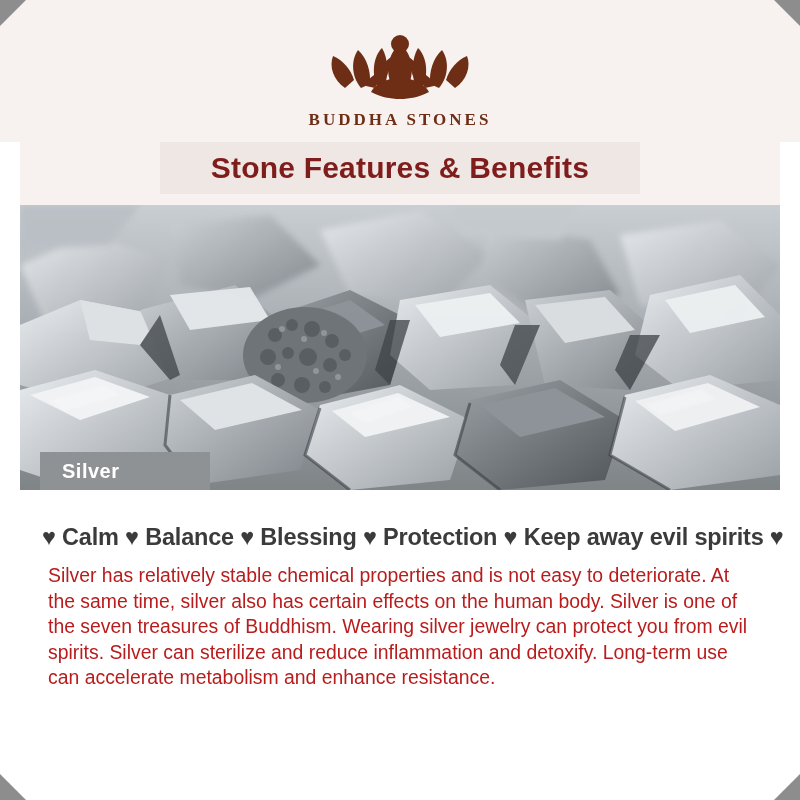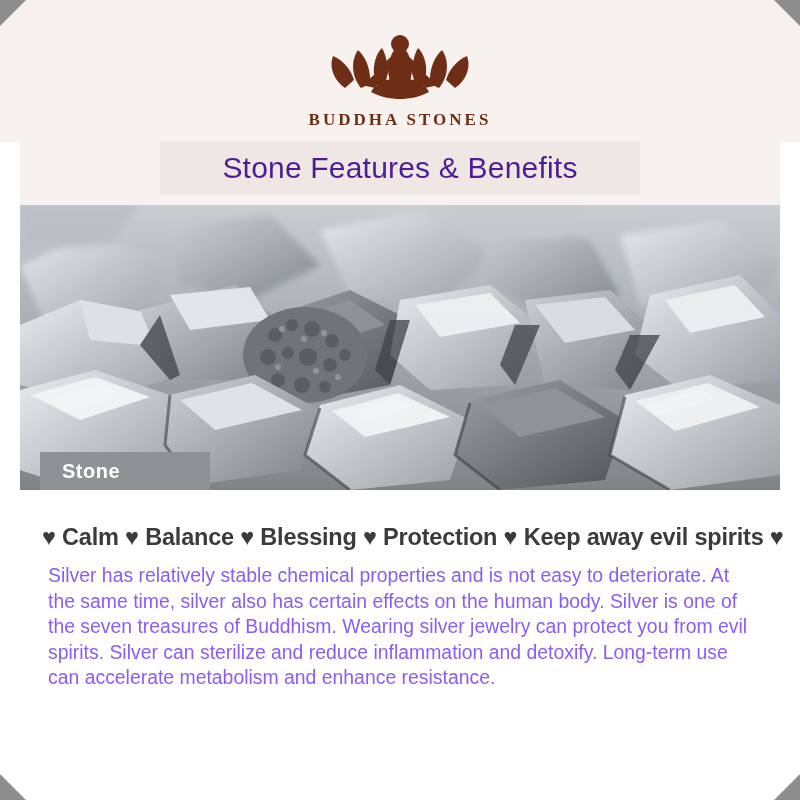--- a/index.html
+++ b/index.html
@@ -87,22 +87,22 @@
     right: 160px;
     top: 0;
     height: 52px;
     background: #efe7e3;
     display: flex;
     align-items: center;
     justify-content: center;
   }
   .title-ribbon .title-text {
     font-size: 30px;
-    font-weight: normal;
-    color: #4c1d95;
+    font-weight: bold;
+    color: #7f1d1d;
     letter-spacing: 0.2px;
   }
 
   
   .hero {
     position: absolute;
     top: 205px;
     left: 20px;
     width: 760px;
     height: 285px;
@@ -153,21 +153,21 @@
     font-weight: bold;
     color: #3b3b3b;
     text-align: center;
     white-space: nowrap;
     letter-spacing: -0.2px;
     margin-bottom: 12px;
   }
   .desc {
     font-size: 19.4px;
     line-height: 1.32;
-    color: #8b5cf6;
+    color: #b91c1c;
     text-align: left;
     padding: 0 6px;
   }
 
   
   .bottom-strip {
     position: absolute;
     left: 0;
     bottom: 0;
     width: 800px;
@@ -346,21 +346,21 @@
         <path d="M605,192 L590,250 L650,285"></path>
       </g>
 
       <g fill="#ffffff" opacity="0.25" filter="url(#soft2)">
         <polygon points="30,196 85,180 100,190 45,206"></polygon>
         <polygon points="330,208 378,192 392,202 345,218"></polygon>
         <polygon points="625,200 682,184 695,194 640,210"></polygon>
       </g>
     </svg>
     <div class="stone-label">
-      <span>Stone</span>
+      <span>Silver</span>
     </div>
   </div>
 
   <div class="left-strip"></div>
   <div class="right-strip"></div>
 
   <div class="content">
     <div class="benefits">♥ Calm ♥ Balance ♥ Blessing ♥ Protection ♥ Keep away evil spirits ♥</div>
     <div class="desc">Silver has relatively stable chemical properties and is not easy to deteriorate. At the same time, silver also has certain effects on the human body. Silver is one of the seven treasures of Buddhism. Wearing silver jewelry can protect you from evil spirits. Silver can sterilize and reduce inflammation and detoxify. Long-term use can accelerate metabolism and enhance resistance.</div>
   </div>

